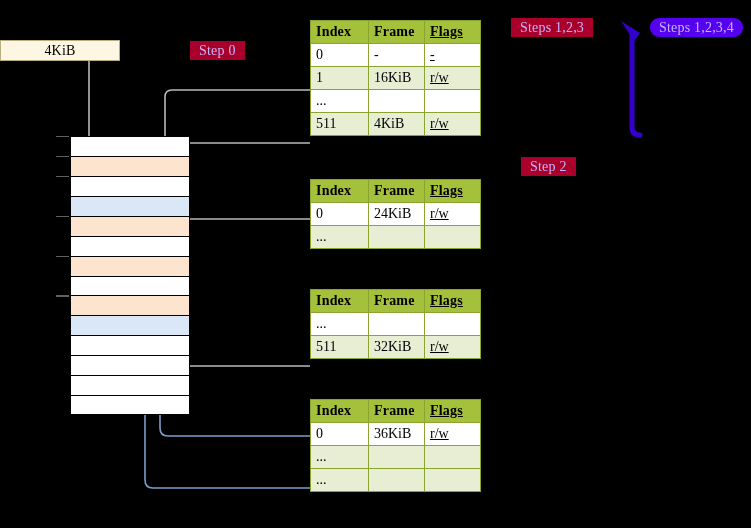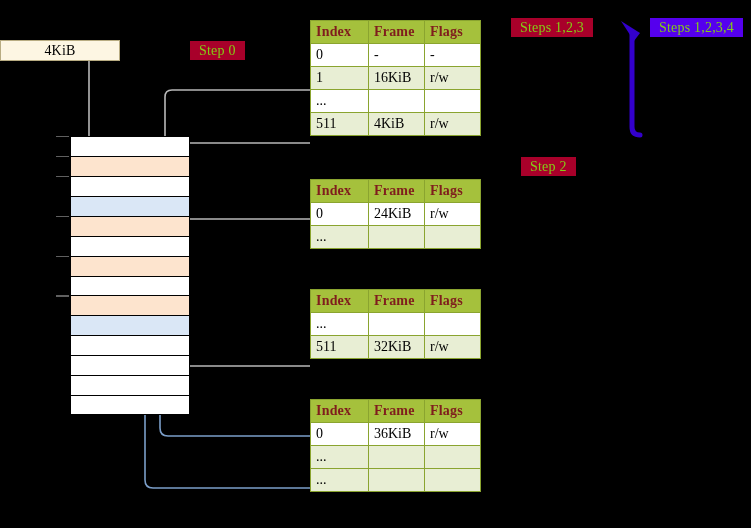--- a/index.html
+++ b/index.html
@@ -52,26 +52,26 @@
   
   .badge {
     position: absolute;
     height: 19px;
     display: flex;
     align-items: center;
     justify-content: center;
     padding: 0 9px;
     box-sizing: border-box;
     font-size: 14px;
-    color: #84cc16;
+    color: #c4b5fd;
     white-space: nowrap;
     letter-spacing: 0.2px;
   }
   .badge-red { background: #a8002a; }
-  .badge-purple { background: #5500ee; }
+  .badge-purple { background: #5500ee; border-radius: 9px; }
 
   #badge-step0  { left: 190px; top: 41px; text-align: right; }
   #badge-steps123 { left: 511px; top: 18px; }
   #badge-steps1234 { left: 650px; top: 18px; }
   #badge-step4 { left: 521px; top: 157px; }
 
   
   #memory-column {
     position: absolute;
     left: 70px;
@@ -120,31 +120,31 @@
     padding: 1px 5px;
     height: 23px;
     box-sizing: border-box;
     text-align: left;
     vertical-align: middle;
     overflow: hidden;
     white-space: nowrap;
   }
   .ptable th {
     background: #a5c13c;
-    color: #7f1d1d;
+    color: #000000;
     font-weight: bold;
     letter-spacing: 0.2px;
   }
   .ptable td { font-weight: normal; }
   .ptable tr.alt td { background: #e8eed4; }
   .ptable td.hl { background: #fbfbab; }
 
   .col-index { width: 58px; }
   .col-frame { width: 56px; }
-  .col-flags { width: 56px; }
+  .col-flags { width: 56px; text-decoration: underline; }
 
   #table-pml4 { left: 310px; top: 20px; width: 171px; }
   #table-pdpt { left: 310px; top: 179px; width: 171px; }
   #table-pd   { left: 310px; top: 289px; width: 171px; }
   #table-pt   { left: 310px; top: 399px; width: 171px; }
 </style>
 </head>
 <body>
 
 <div id="stage">

